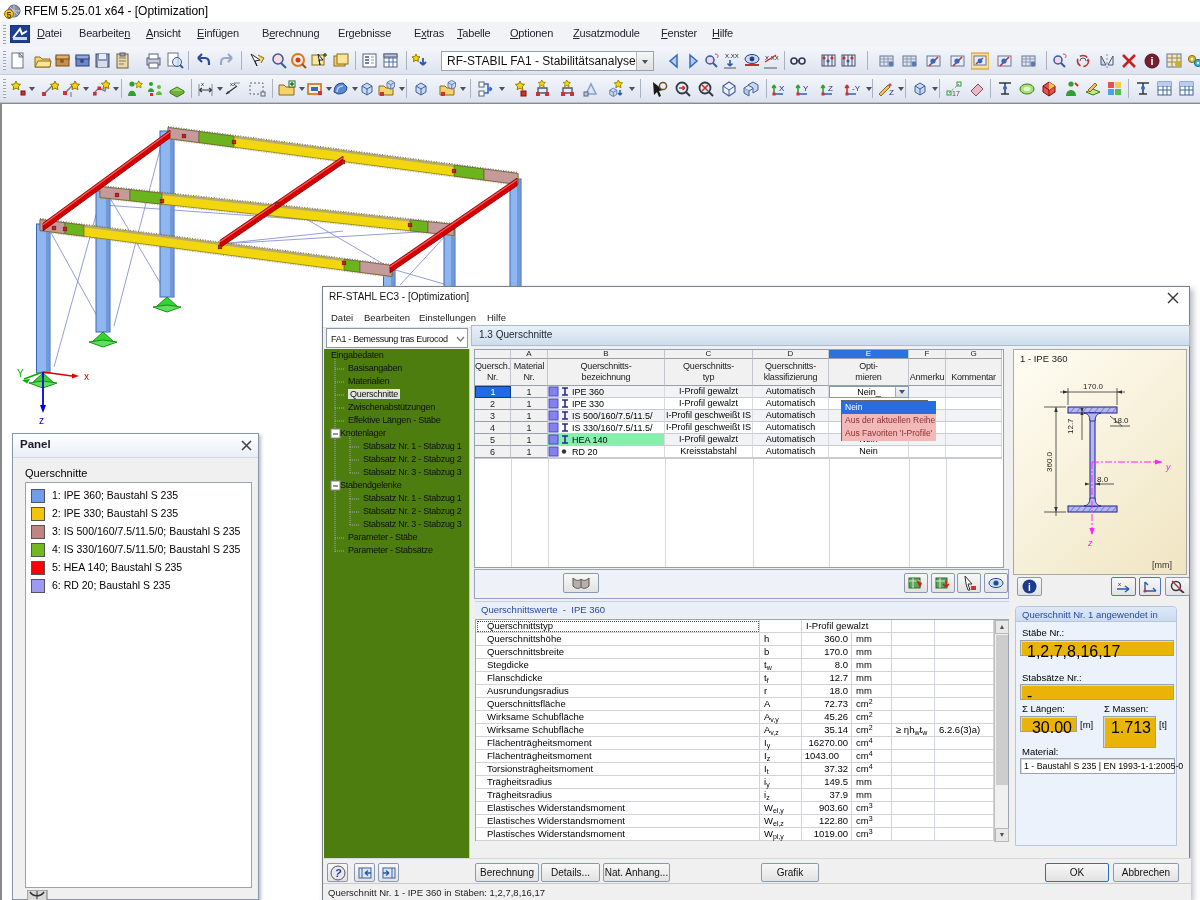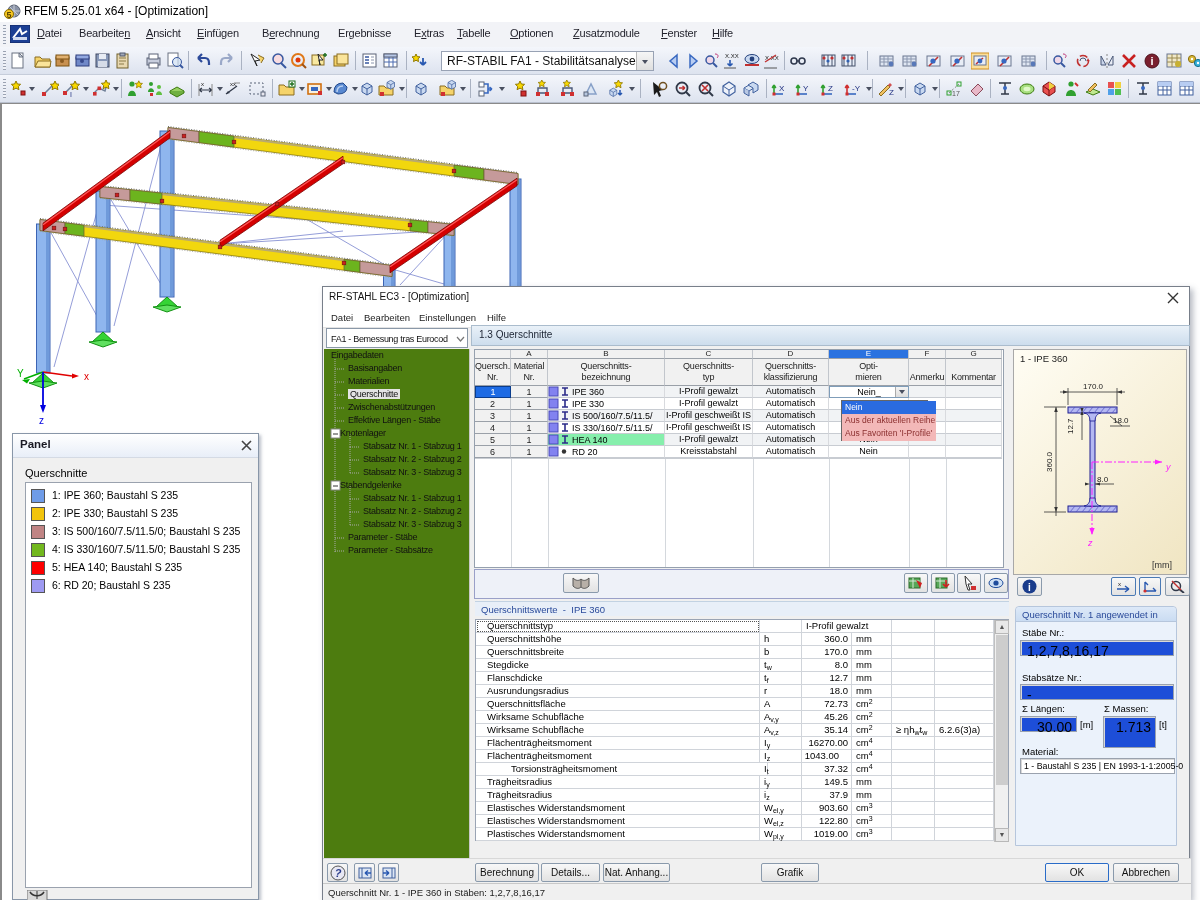--- a/index.html
+++ b/index.html
@@ -32,21 +32,21 @@
 .hdr{background:#f1f1f1;border-right:1px solid #c2c6cc;border-bottom:1px solid #9aa0a8;text-align:center;color:#222}
 .lrow{background:#f1f1f1;border-right:1px solid #c2c6cc;border-bottom:1px solid #9aa0a8;text-align:center;color:#222}
 .dcell{border-right:1px solid #d8dade;border-bottom:1px solid #c8ccd2;text-align:center}
 
 #qwbar{left:152px;top:314px;width:534px;height:15px;background:#e8eff8;border-top:1px solid #c2d2e2;font-size:9.5px;color:#2a4a9a}
 #vtab{left:152px;top:332px;width:534px;height:222px;background:#fff;border:1px solid #9aa4b4}
 .vrow{position:absolute;left:0;width:518px;height:13px;border-bottom:1px solid #d0d4da;font-size:9.5px}
 .vc{position:absolute;top:0;height:13px;border-right:1px solid #d0d4da;white-space:nowrap;overflow:hidden}
 
 #ipanel{left:692px;top:319px;width:162px;height:240px;background:#ebf2fb;border:1px solid #b6c6dc;border-radius:4px 4px 0 0;font-size:9.5px;color:#000}
-.ibox{position:absolute;background:#1d4ed8;border:1px solid #9aa2ae;box-shadow:inset 1px 1px 0 #d8d8d8;font-size:14px}
+.ibox{position:absolute;background:#eab308;border:1px solid #9aa2ae;box-shadow:inset 1px 1px 0 #d8d8d8;font-size:16px}
 
 #viewer{left:690px;top:62px;width:174px;height:226px;background:linear-gradient(135deg,#fffdf4,#f0e5c2);border:1px solid #a8a8a8;font-size:9.5px;color:#222}
 .btn{position:absolute;background:linear-gradient(#f8f8f8,#e2e2e2);border:1px solid #8a9aac;border-radius:2px;font-size:10px;color:#111;text-align:center;white-space:nowrap;overflow:hidden}
 #dbottom{left:0;top:571px;width:868px;height:25px;background:#f0f0f0;border-top:1px solid #d8d8d8}
 #dstatus{left:0;top:596px;width:868px;height:18px;background:#f0f0f0;border-top:1px solid #c8c8c8;font-size:9.5px;color:#222}
 sub{font-size:7px;vertical-align:-2px}
 sup{font-size:7px;vertical-align:3px}
 </style></head><body>
 
 <div class="abs" id="titlebar">
@@ -959,21 +959,21 @@
 </div>
 <div class="vrow" style="top:130px">
 <div class="vc" style="left:0px;width:284px;padding-left:11px">Flächenträgheitsmoment</div>
 <div class="vc" style="left:284px;width:42px;padding-left:4px">I<sub>z</sub></div>
 <div class="vc" style="left:326px;width:50px;padding-right:12px;text-align:right">1043.00</div>
 <div class="vc" style="left:376px;width:40px;padding-left:4px">cm<sup>4</sup></div>
 <div class="vc" style="left:416px;width:43px;padding-left:4px"></div>
 <div class="vc" style="left:459px;width:59px;padding-left:4px"></div>
 </div>
 <div class="vrow" style="top:143px">
-<div class="vc" style="left:8px;width:284px;padding-left:27px">Torsionsträgheitsmoment</div>
+<div class="vc" style="left:0px;width:284px;padding-left:11px">Torsionsträgheitsmoment</div>
 <div class="vc" style="left:284px;width:42px;padding-left:4px">I<sub>t</sub></div>
 <div class="vc" style="left:326px;width:50px;padding-right:3px;text-align:right">37.32</div>
 <div class="vc" style="left:376px;width:40px;padding-left:4px">cm<sup>4</sup></div>
 <div class="vc" style="left:416px;width:43px;padding-left:4px"></div>
 <div class="vc" style="left:459px;width:59px;padding-left:4px"></div>
 </div>
 <div class="vrow" style="top:156px">
 <div class="vc" style="left:0px;width:284px;padding-left:11px">Trägheitsradius</div>
 <div class="vc" style="left:284px;width:42px;padding-left:4px">i<sub>y</sub></div>
 <div class="vc" style="left:326px;width:50px;padding-right:3px;text-align:right">149.5</div>

